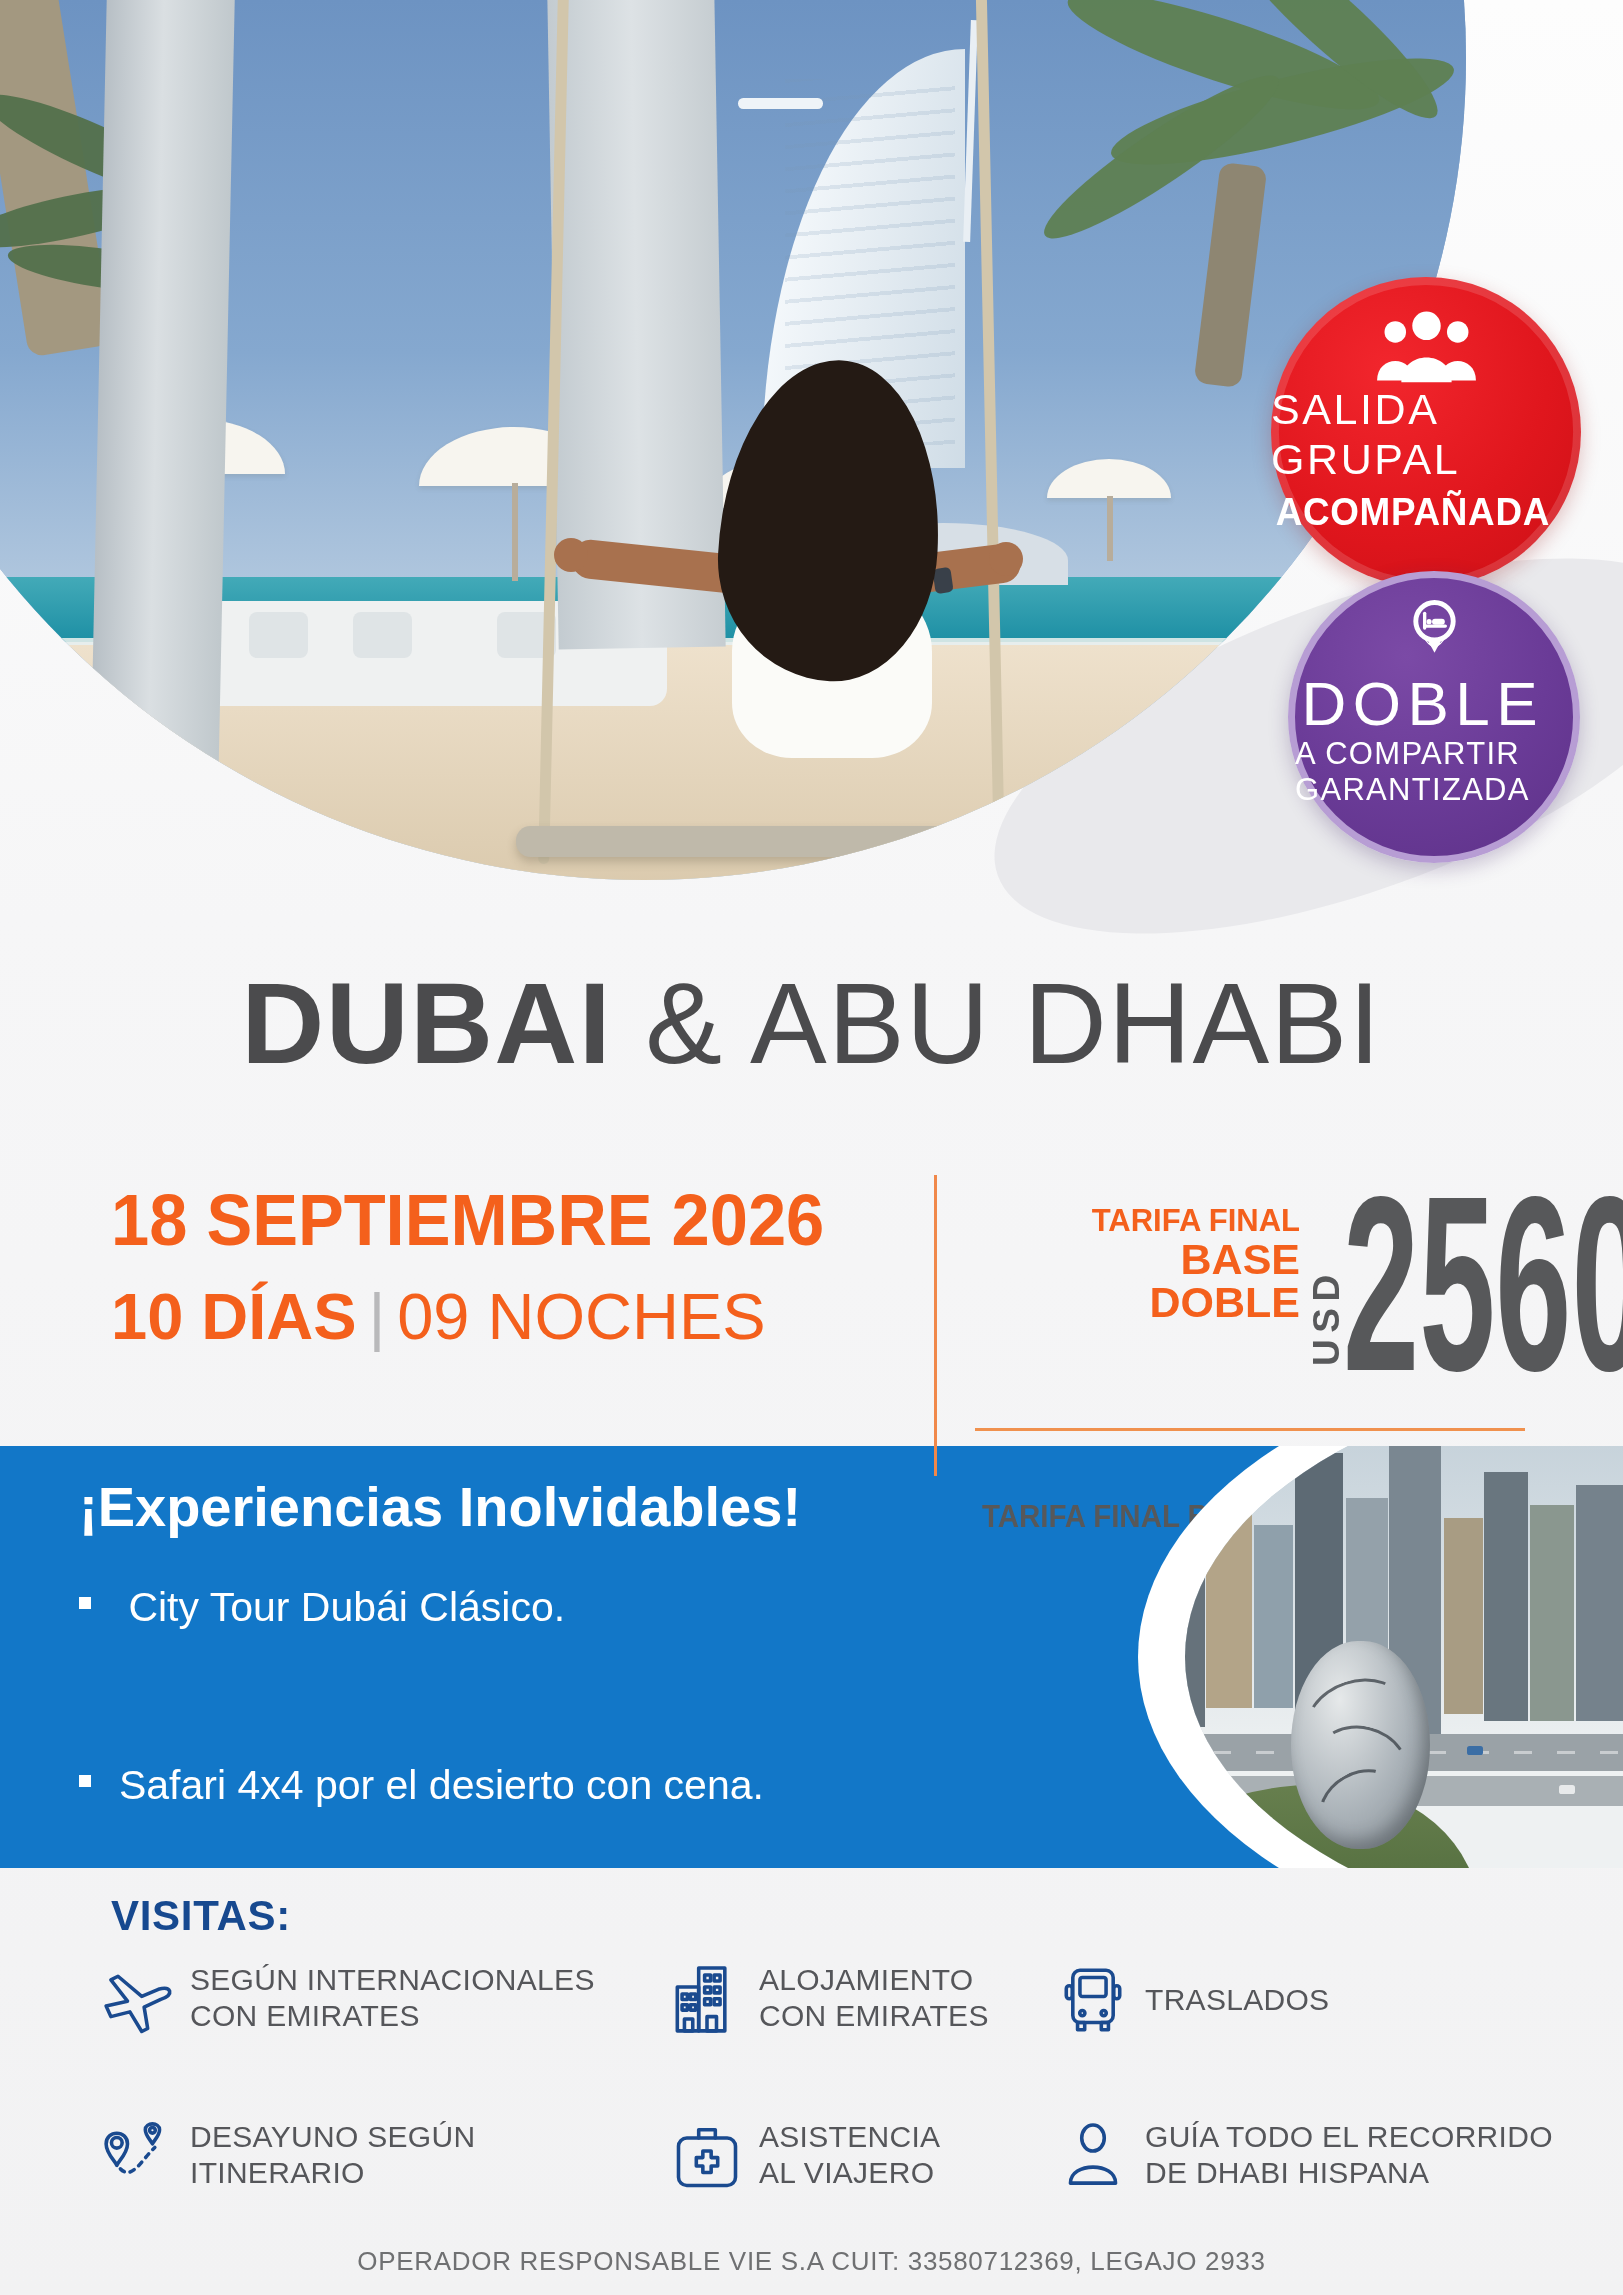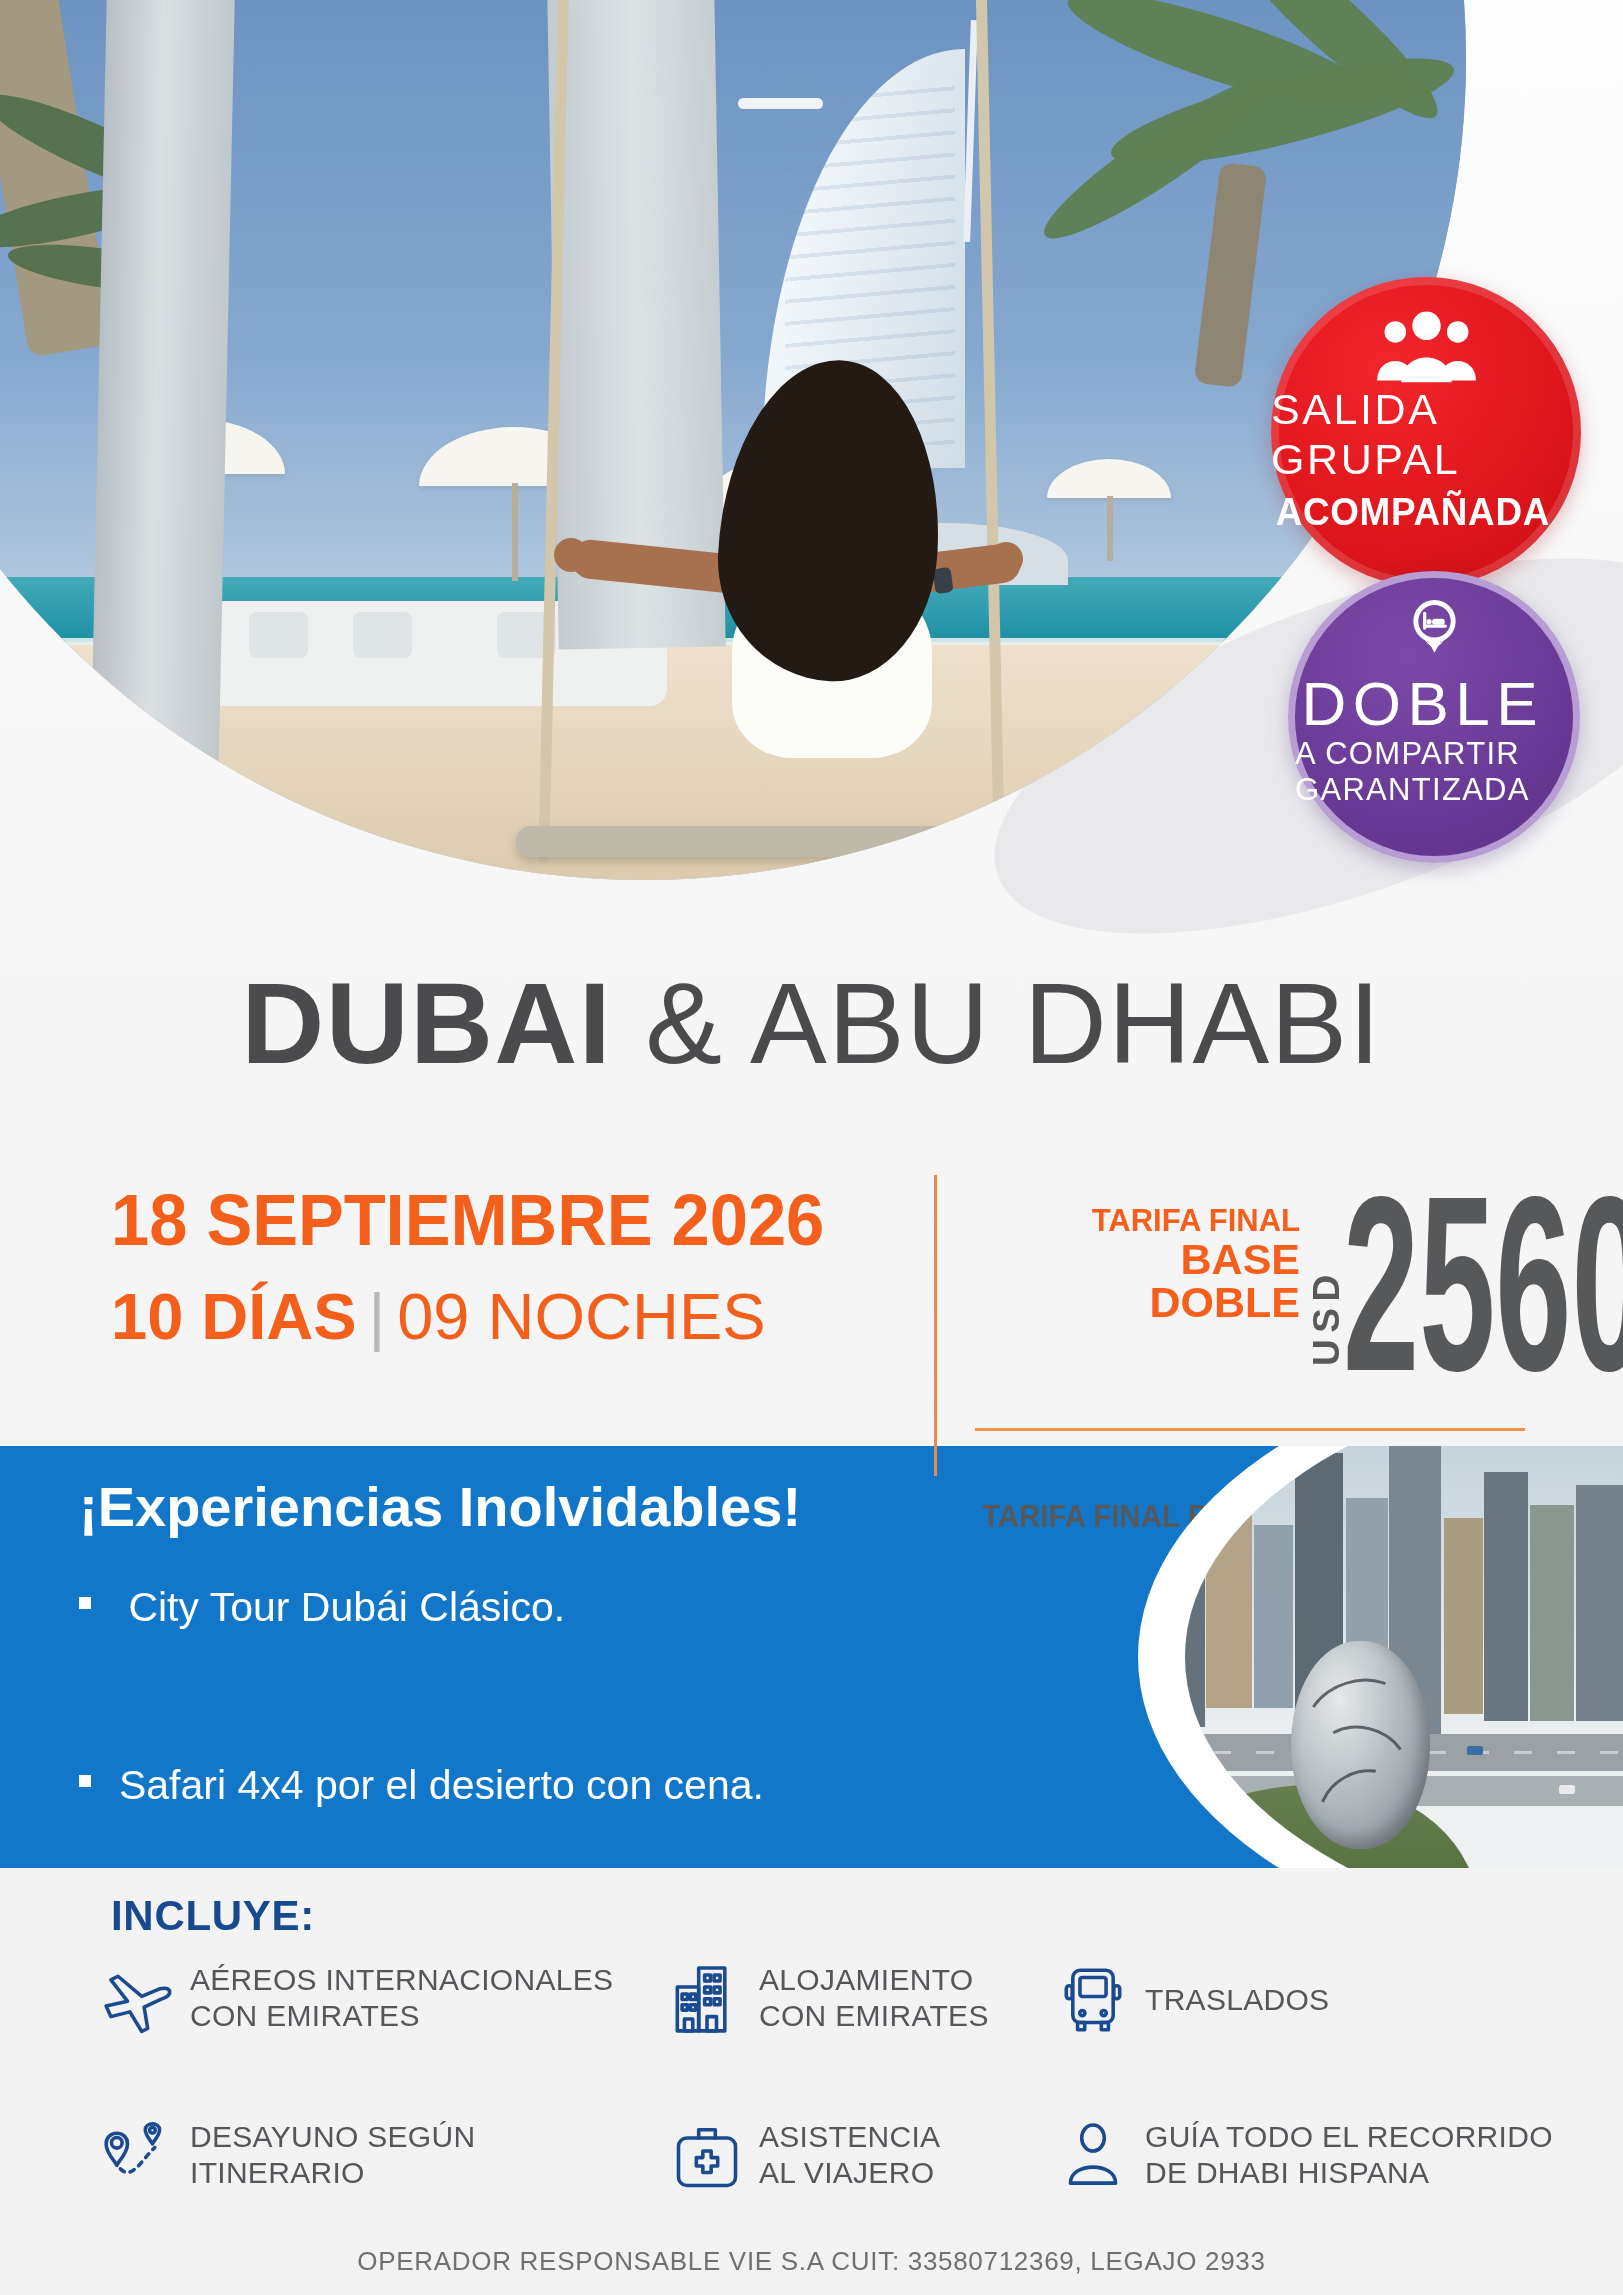--- a/index.html
+++ b/index.html
@@ -276,29 +276,29 @@
     <div class="car" style="left:340px;top:300px;background:#3b6ea5;"></div>
     <div class="car" style="left:432px;top:339px;background:#e8eaeb;"></div>
     <div class="cp c-hill"></div>
     <div class="cp museum-egg">
       <div class="egg-script eg1"></div>
       <div class="egg-script eg2"></div>
       <div class="egg-script eg3"></div>
     </div>
   </div>
 
-  <div class="includes-title">INCLUYE:</div>
+  <div class="includes-title">VISITAS:</div>
 
   <div class="inc-icon r1 c1i">
     <svg viewBox="0 0 64 64">
         <path d="M6 37 L24 33 L10 15 L16 12 L36 29 L50 23 Q58 20.5 59.5 24.5 Q60.5 28.5 52 31.5 L38 38 L41 56 L36 58.5 L26 42 L10 46 Z"></path>
       </svg>
   </div>
   <div class="inc-label r1 c1t">
-    <div>AÉREOS INTERNACIONALES</div>
+    <div>SEGÚN INTERNACIONALES</div>
     <div>CON EMIRATES</div>
   </div>
 
   <div class="inc-icon r1 c2i">
     <svg viewBox="0 0 64 64">
       <rect x="25" y="5" width="22" height="53"></rect>
         <rect x="7" y="21" width="18" height="37"></rect>
       <rect x="30" y="11" width="5" height="5"></rect>
         <rect x="38" y="11" width="5" height="5"></rect>
       <rect x="30" y="21" width="5" height="5"></rect>

